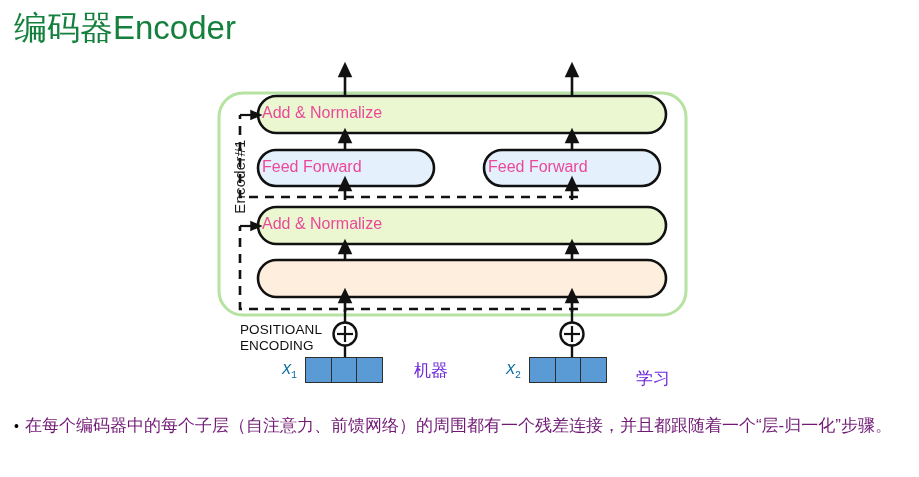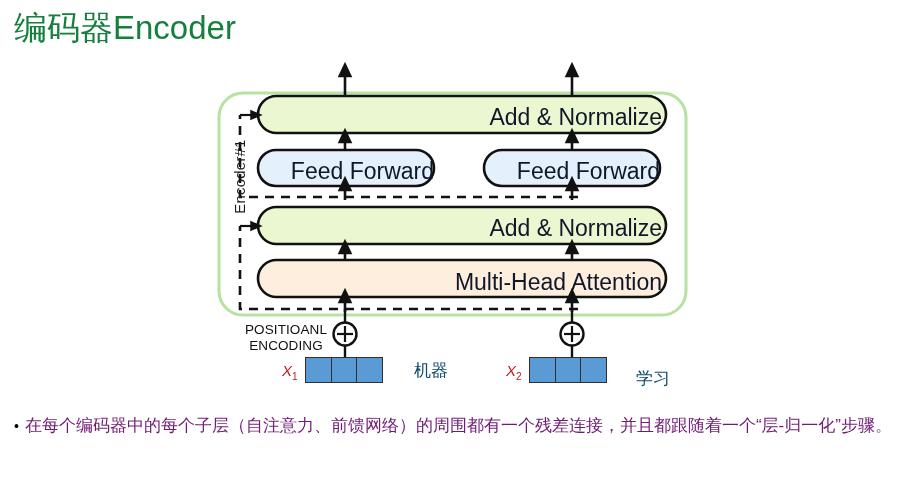--- a/index.html
+++ b/index.html
@@ -54,63 +54,62 @@
     transform-origin: center center;
     font-size: 15px;
     letter-spacing: 0.2px;
     white-space: nowrap;
     color: #1a1a1a;
   }
 
   
   .box-label {
     position: absolute;
-    text-align: right;
-    font-size: 23px;
-    color: #0f172a;
+    text-align: left;
+    font-size: 16px;
+    color: #ec4899;
     white-space: nowrap;
     pointer-events: none;
   }
   #label-add-norm-top   { left: 262px; top: 104px; width: 400px; }
   #label-add-norm-bot   { left: 262px; top: 215px; width: 400px; }
   #label-ff-left        { left: 262px; top: 158px; width: 172px; }
   #label-ff-right       { left: 488px; top: 158px; width: 172px; }
   #label-mha            { left: 262px; top: 269px; width: 400px; }
 
   
   #pos-enc-caption {
     position: absolute;
     left: 240px;
     top: 322px;
     width: 92px;
-    text-align: center;
     font-size: 13.5px;
     line-height: 15.5px;
     color: #101010;
     letter-spacing: 0.1px;
   }
 
   
   .x-label {
     position: absolute;
     font-size: 15px;
     font-style: italic;
-    font-family: Liberation Sans, sans-serif;
-    color: #b91c1c;
+    font-family: Liberation Mono, monospace;
+    color: #0369a1;
     white-space: nowrap;
   }
   .x-label sub { font-size: 10px; font-style: normal; }
   #x1-label { left: 282px; top: 362px; }
   #x2-label { left: 506px; top: 362px; }
 
   
   .word-label {
     position: absolute;
     font-size: 17px;
-    color: #0c4a6e;
+    color: #6d28d9;
     white-space: nowrap;
   }
   #word-left  { left: 414px; top: 359px; }
   #word-right { left: 636px; top: 367px; }
 
   
   .embedding {
     position: absolute;
     display: flex;
     height: 26px;
@@ -211,21 +210,20 @@
     <line x1="572" y1="326" x2="572" y2="342" stroke="#111111" stroke-width="2.2"></line>
     <line x1="572" y1="346" x2="572" y2="357" stroke="#111111" stroke-width="2.4"></line>
   </svg>
 
   <div id="encoder-label">Encoder#1</div>
 
   <div class="box-label" id="label-add-norm-top">Add &amp; Normalize</div>
   <div class="box-label" id="label-ff-left">Feed Forward</div>
   <div class="box-label" id="label-ff-right">Feed Forward</div>
   <div class="box-label" id="label-add-norm-bot">Add &amp; Normalize</div>
-  <div class="box-label" id="label-mha">Multi-Head Attention</div>
 
   <div id="pos-enc-caption">
     <div>POSITIOANL</div>
     <div>ENCODING</div>
   </div>
 
   <div class="x-label" id="x1-label">
     <span>X</span><sub>1</sub>
   </div>
   <div class="embedding" id="embedding-1">

